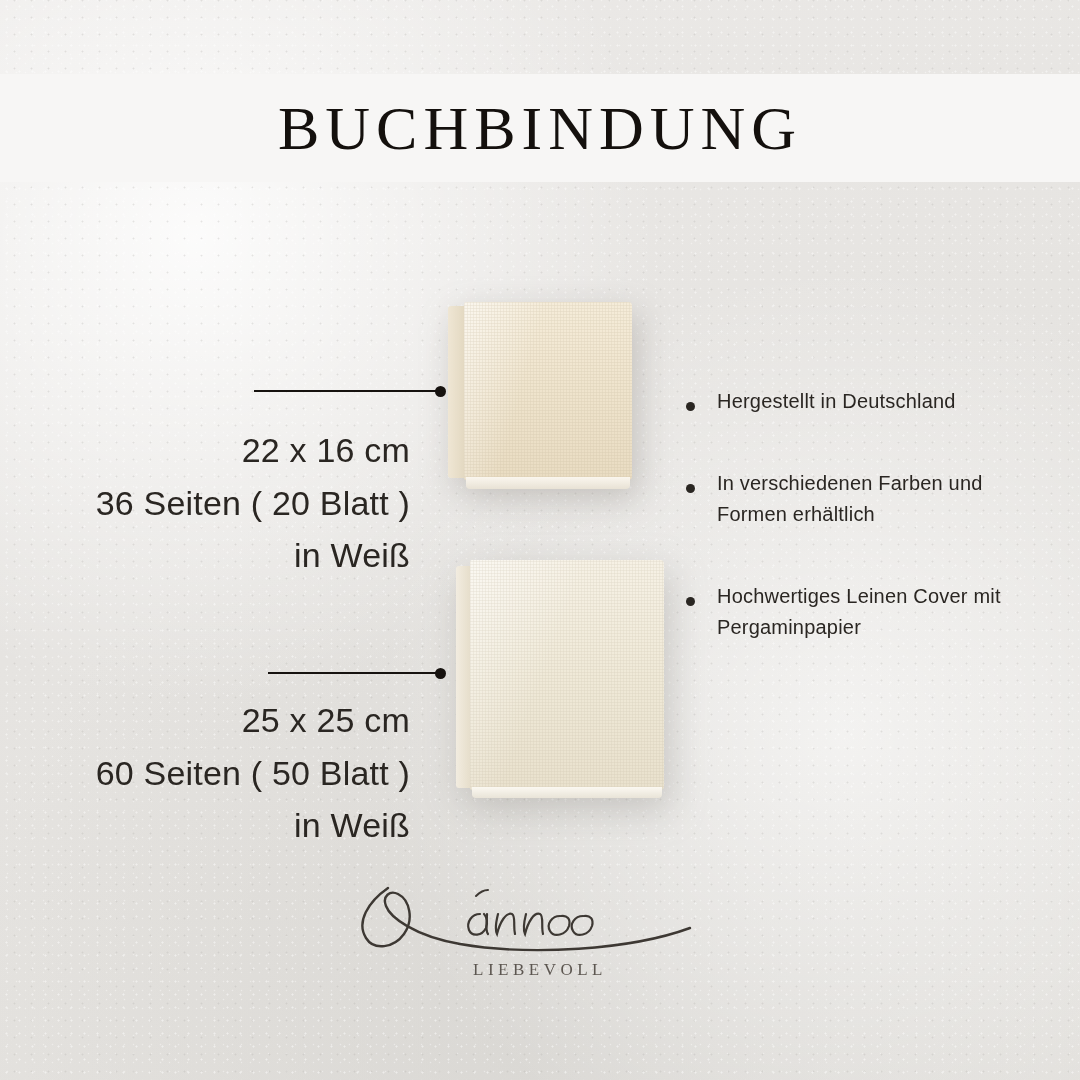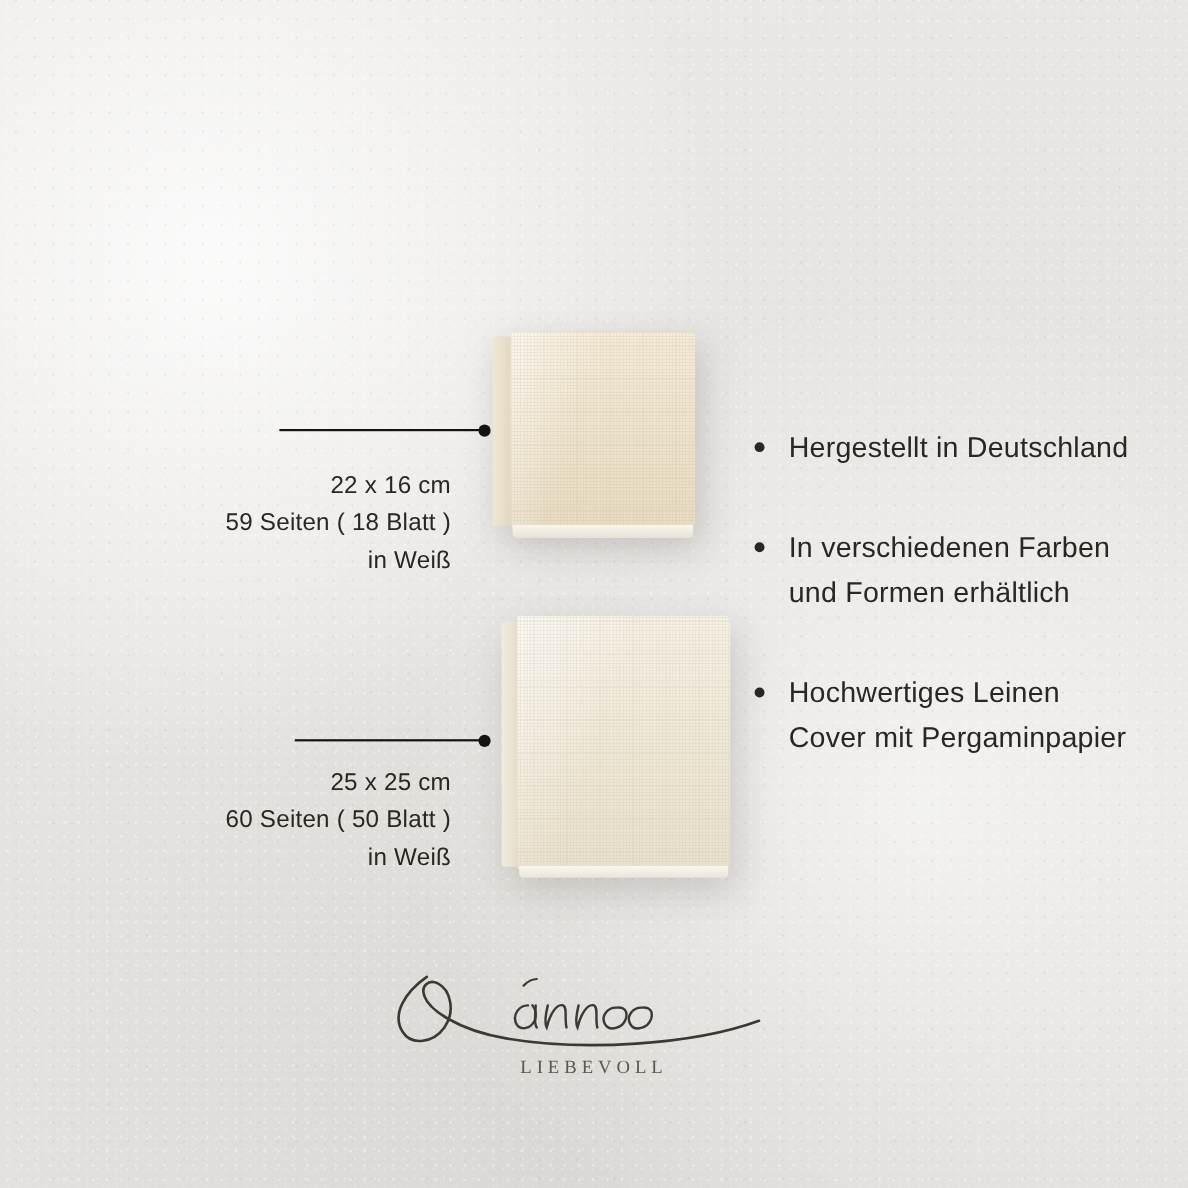--- a/index.html
+++ b/index.html
@@ -165,21 +165,21 @@
     margin-left: -1px;
   }
   .leader-1 { left: 254px; top: 385px; width: 192px; }
   .leader-2 { left: 268px; top: 667px; width: 178px; }
 
   
   .spec {
     position: absolute;
     text-align: right;
     color: #2a2622;
-    font-size: 22px;
+    font-size: 34px;
     line-height: 1.55;
     letter-spacing: .2px;
   }
   .spec-1 { left: 80px; top: 424px; width: 330px; }
   .spec-2 { left: 80px; top: 694px; width: 330px; text-align: right; }
   .spec div { white-space: nowrap; }
 
   
   .features {
     position: absolute;
@@ -196,21 +196,21 @@
     width: 9px;
     height: 9px;
     border-radius: 50%;
     background: #2a2622;
     margin-top: 16px;
     margin-right: 22px;
     flex: 0 0 auto;
   }
   .feature .ftext {
     color: #2a2622;
-    font-size: 26px;
+    font-size: 20px;
     line-height: 1.58;
     letter-spacing: .2px;
   }
 
   
   .logo {
     position: absolute;
     left: 0;
     top: 878px;
     width: 1080px;
@@ -225,20 +225,23 @@
     line-height: 1.45;
   }
   .logo-sub1 { margin-top: -6px; }
 </style>
 </head>
 <body>
 
 <div class="canvas">
   <div class="grain"></div>
 
+  <div class="header-band">
+    <div class="header-title">BUCHBINDUNG</div>
+  </div>
 
   <div class="book-a">
     <div class="spine"></div>
     <div class="cover"></div>
     <div class="pages"></div>
   </div>
 
   <div class="book-b">
     <div class="spine"></div>
     <div class="cover"></div>
@@ -249,21 +252,21 @@
     <div class="line"></div>
     <div class="dot"></div>
   </div>
   <div class="leader leader-2">
     <div class="line"></div>
     <div class="dot"></div>
   </div>
 
   <div class="spec spec-1">
     <div>22 x 16 cm</div>
-    <div>59 Seiten ( 18 Blatt )</div>
+    <div>36 Seiten ( 20 Blatt )</div>
     <div>in Weiß</div>
   </div>
 
   <div class="spec spec-2">
     <div>25 x 25 cm</div>
     <div>60 Seiten ( 50 Blatt )</div>
     <div>in Weiß</div>
   </div>
 
   <div class="features">

